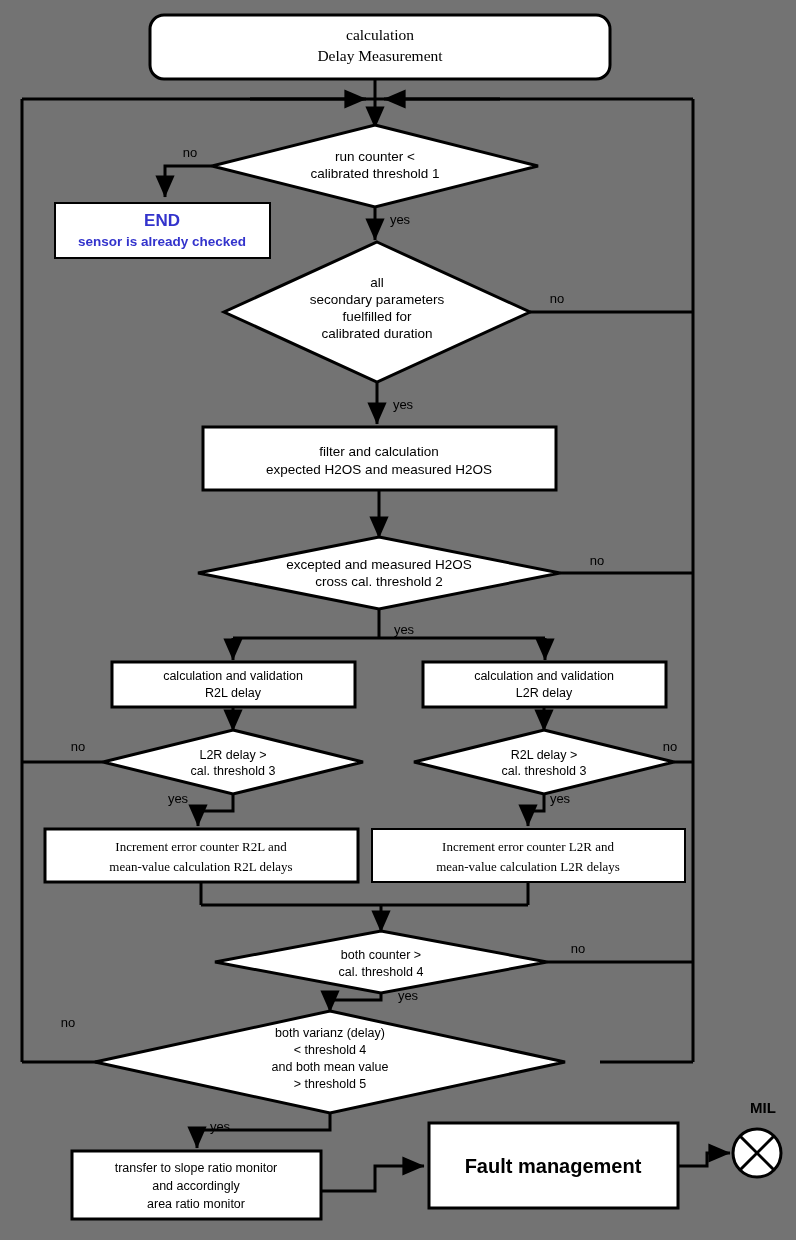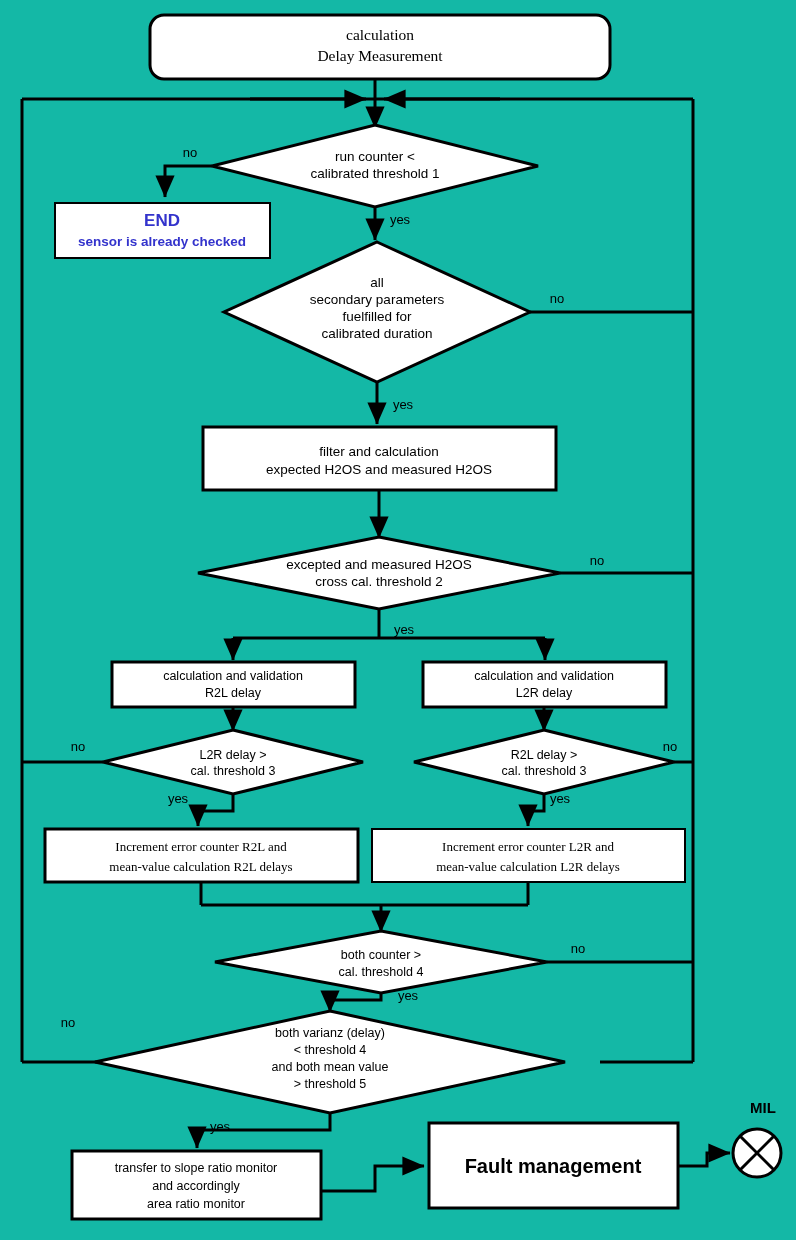--- a/index.html
+++ b/index.html
@@ -1,18 +1,18 @@
 <!DOCTYPE html>
 <html><head>
 <meta charset="utf-8">
 <style>
   html,body{margin:0;padding:0;background:#ffffff;}
   body{width:796px;height:1240px;overflow:hidden;
        font-family:"Liberation Sans", sans-serif;}
-  #stage{position:relative;width:796px;height:1240px;background:#14b8a6;}
+  #stage{position:relative;width:796px;height:1240px;background:#737373;}
   svg.flow{position:absolute;left:0;top:0;width:796px;height:1240px;}
   .shape{fill:#ffffff;stroke:#000000;stroke-width:3;}
   .shape-thin{fill:#ffffff;stroke:#000000;stroke-width:2;}
   .conn{stroke:#000000;stroke-width:3;fill:none;}
   text{fill:#000000;font-family:"Liberation Sans", sans-serif;}
   .t-serif{font-family:"Liberation Serif", serif;}
   .lbl{font-size:13px;}
   .node-text{font-size:13.5px;}
   .node-text-sm{font-size:12.5px;}
   .blue{fill:#3333cc;}

